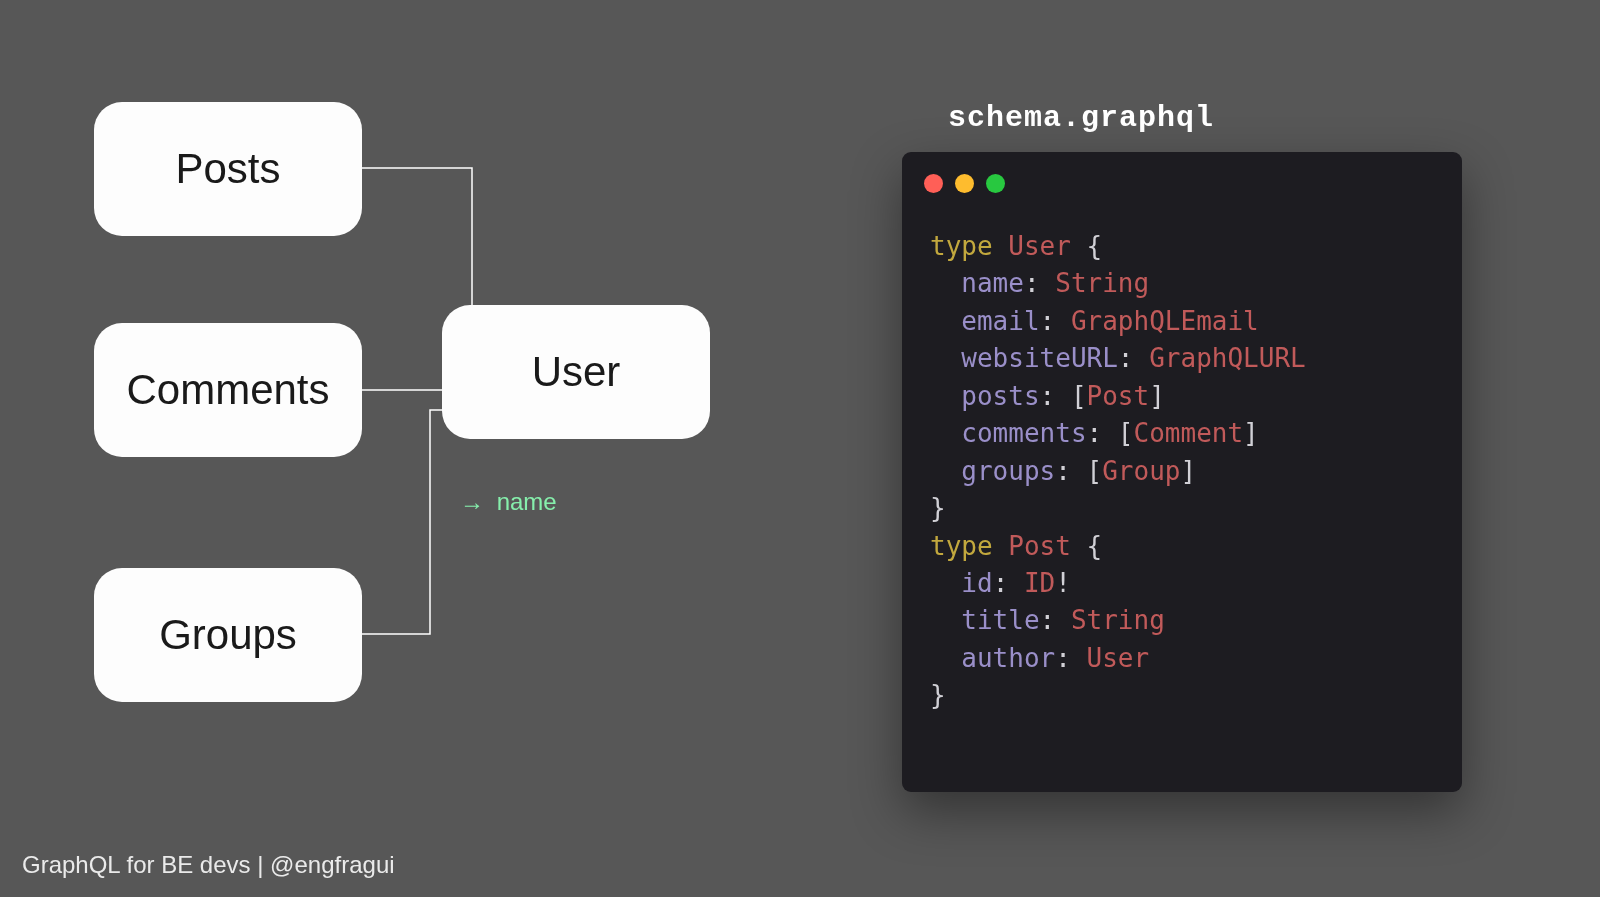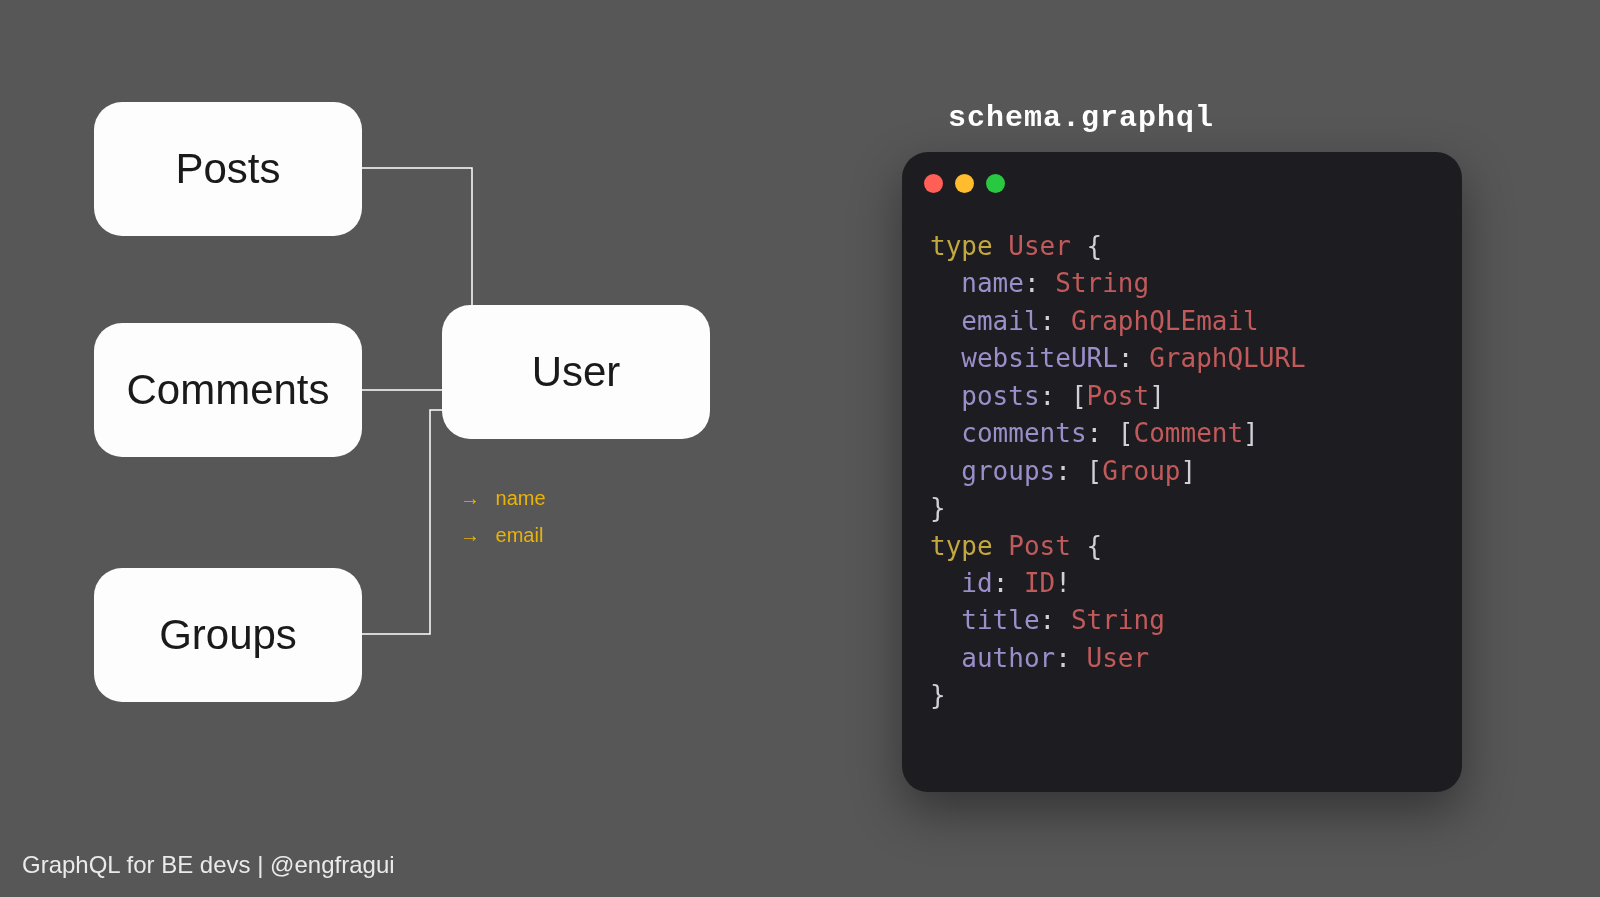--- a/index.html
+++ b/index.html
@@ -62,22 +62,22 @@
       left: 0;
       top: 0;
       width: 800px;
       height: 897px;
       pointer-events: none;
     }
     .user-fields {
       position: absolute;
       left: 460px;
       top: 480px;
-      font-size: 20px;
-      color: #eab308;
+      font-size: 24px;
+      color: #86efac;
       line-height: 1.85;
     }
     .user-fields .arrow {
       display: inline-block;
       width: 30px;
     }
     .code-panel-area {
       position: absolute;
       right: 0;
       top: 0;
@@ -95,21 +95,21 @@
       letter-spacing: 1px;
       margin-top: 13px;
     }
     .code-window {
       position: absolute;
       left: 102px;
       top: 152px;
       width: 560px;
       height: 640px;
       background: #1d1c21;
-      border-radius: 26px;
+      border-radius: 9px;
       box-shadow: 0 20px 50px rgba(0,0,0,0.4);
     }
     .traffic-lights {
       position: absolute;
       left: 22px;
       top: 22px;
       display: flex;
       gap: 12px;
     }
     .traffic-lights span {
@@ -163,21 +163,20 @@
   </div>
   <div class="node node-groups">
     <span>Groups</span>
   </div>
   <div class="node node-user">
     <span>User</span>
   </div>
 
   <div class="user-fields" id="user-fields">
       <div><span class="arrow">→</span><span> name</span></div>
-      <div><span class="arrow">→</span><span> email</span></div>
     </div>
 </div>
 
 <div class="code-panel-area">
   <div class="filename">schema.graphql</div>
   <div class="code-window">
     <div class="traffic-lights">
       <span class="tl-red"></span>
       <span class="tl-yellow"></span>
       <span class="tl-green"></span>

